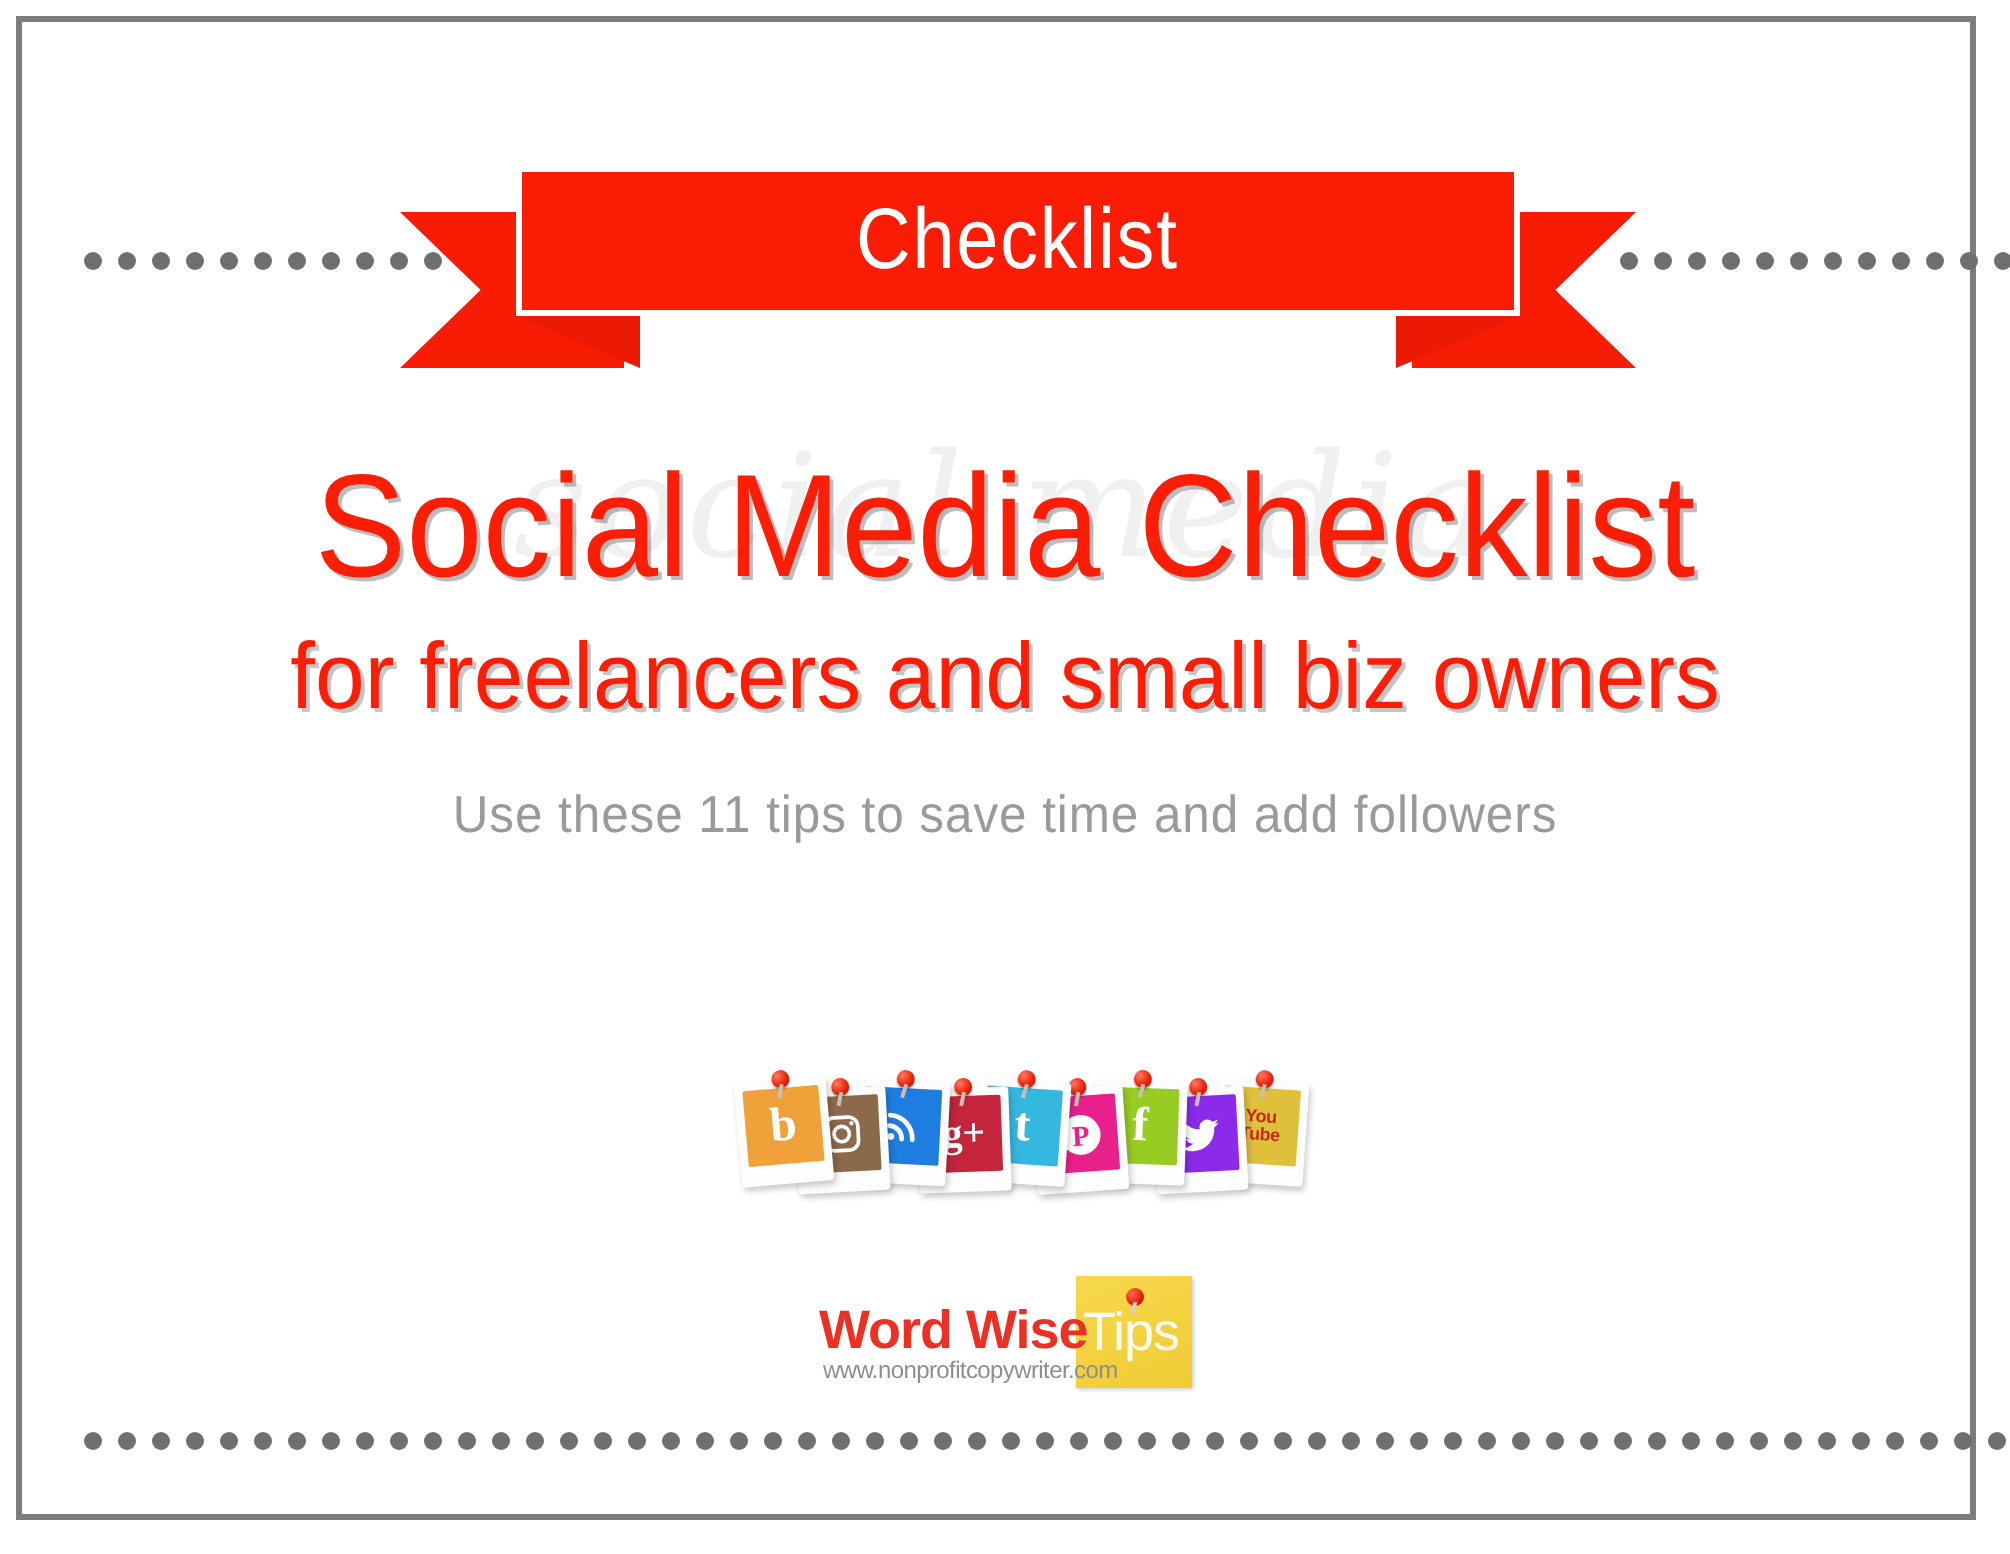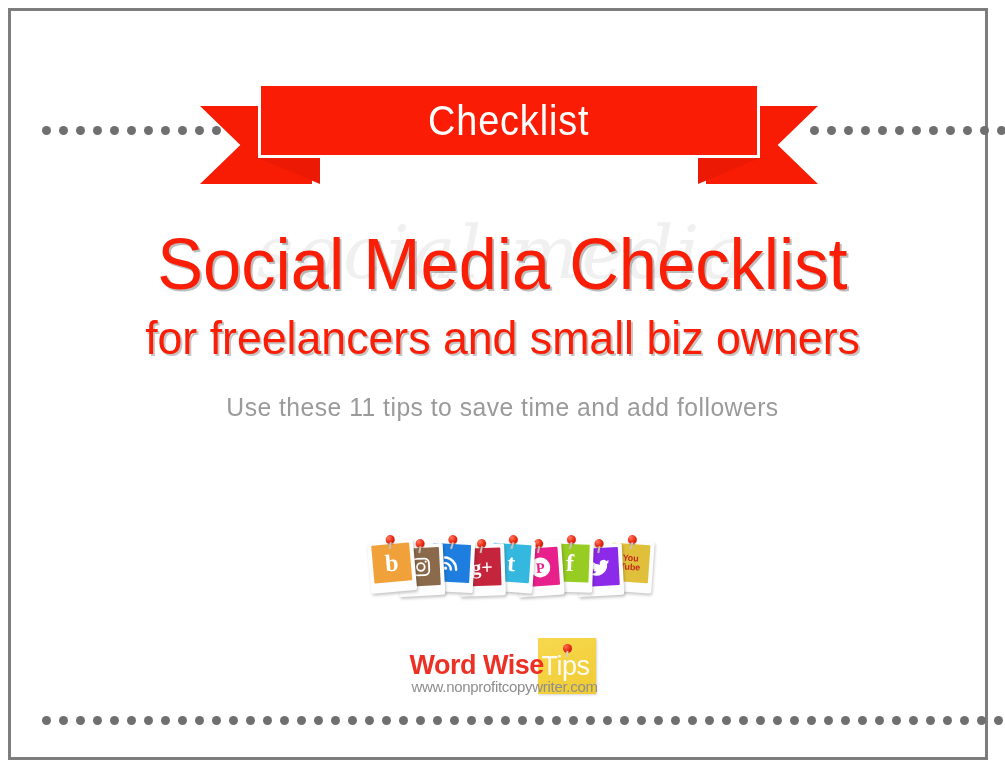--- a/index.html
+++ b/index.html
@@ -306,21 +306,21 @@
     color: #fdfaf0;
     letter-spacing: -0.5px;
     line-height: 1;
   }
   .logo-url {
     position: absolute;
     left: 2px;
     top: 44px;
     width: 184px;
     font-family: "Liberation Sans", sans-serif;
-    font-size: 15px;
+    font-size: 12px;
     color: #8e8e8e;
     letter-spacing: -0.3px;
     white-space: nowrap;
   }
 </style>
 </head>
 <body>
 
 <div class="page">
 

